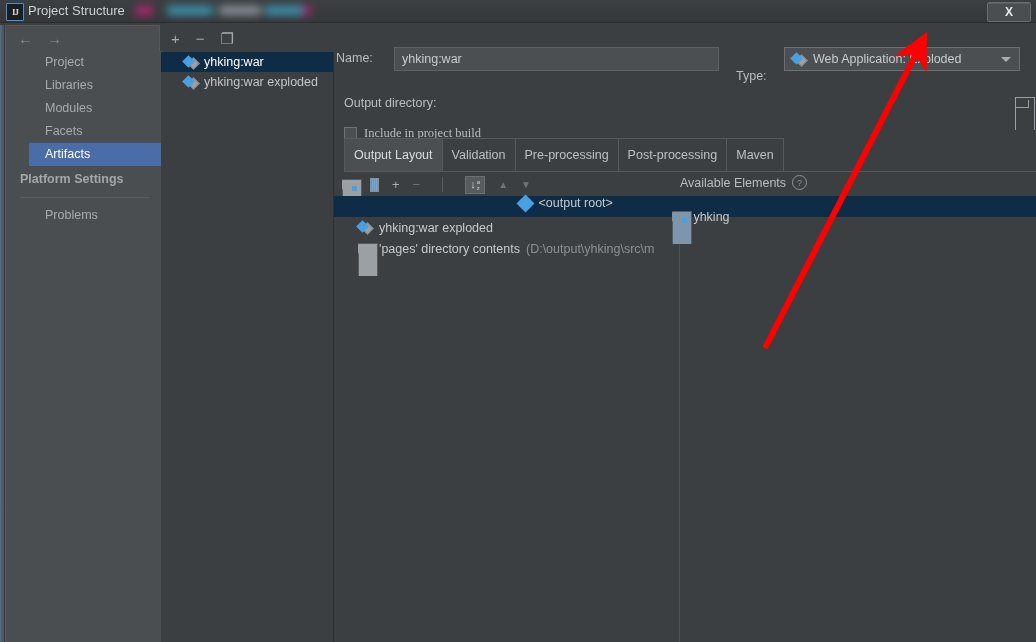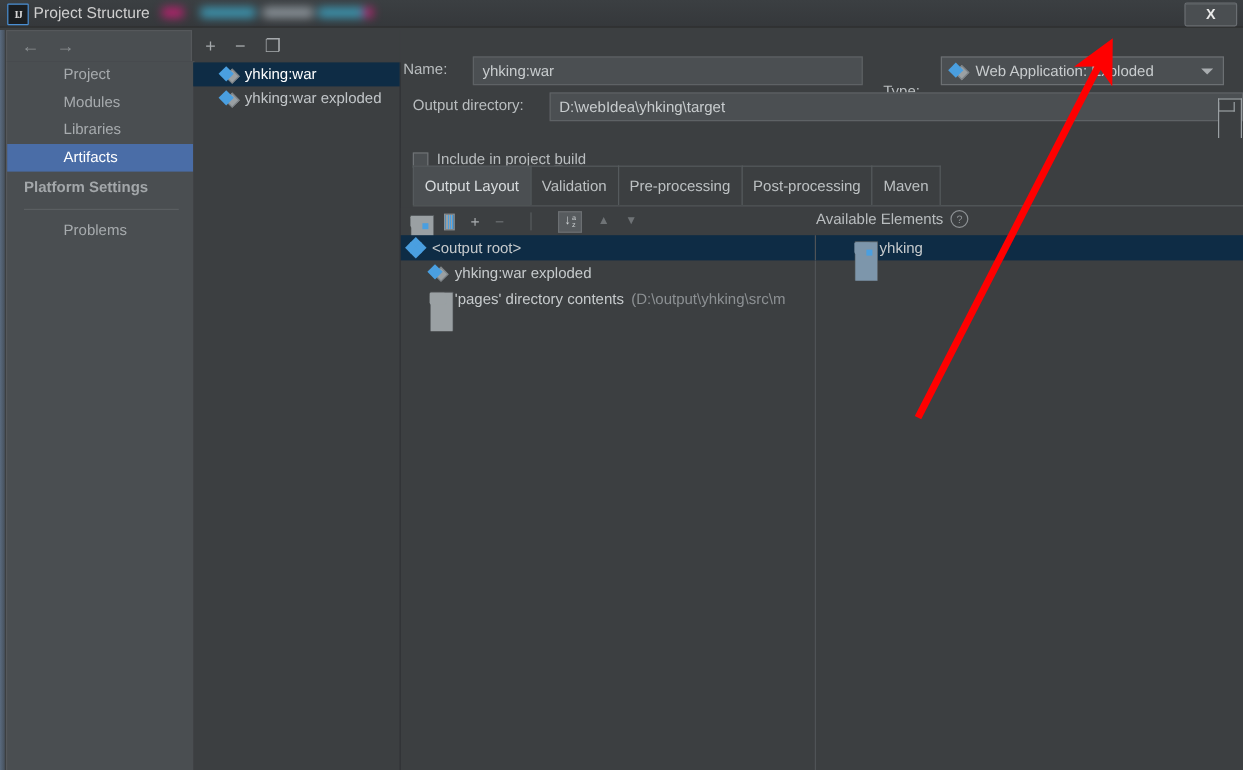--- a/index.html
+++ b/index.html
@@ -73,23 +73,24 @@
   .side-scroll {
     position: absolute; left: 0px; top: 25px; width: 4px; height: 617px;
     background: linear-gradient(90deg,#5d6f85,#47525f);
     opacity: .9;
   }
   .side-group {
     padding: 6px 0 2px 14px;
     color: #a3a7aa; font-weight: bold; font-size: 12.5px;
   }
   .side-item {
-    padding: 3px 0 3px 47px;
+    padding: 3px 0 3px 16px;
     color: #a7abae; font-size: 12.5px;
     line-height: 17px;
+    margin-left: 23px;
   }
   .side-item.sel {
     background: #4a6da7;
     color: #ffffff;
   }
   .side-sep {
     margin: 9px 12px 6px 14px;
     height: 1px; background: #5a5e61;
   }
 
@@ -157,30 +158,30 @@
     background: #4b4f52; border: 1px solid #6c7073;
     display: flex; align-items: center; padding-left: 7px; gap: 6px;
     box-sizing: border-box; color: #c8ccce; font-size: 12.5px;
   }
   .typebox .caret {
     position: absolute; right: 8px; top: 9px;
     width: 0; height: 0; border-left: 5px solid transparent;
     border-right: 5px solid transparent; border-top: 5px solid #a9adb0;
   }
 
-  .row-out { position: absolute; left: 10px; top: 52px; width: 692px; height: 24px; }
+  .row-out { position: absolute; left: 10px; top: 67px; width: 692px; height: 24px; }
   .row-out .lbl { position: absolute; left: 0; top: 4px; }
   .row-out .field { position: absolute; left: 114px; top: 0; width: 578px; height: 24px; }
   .row-out .browse {
     position: absolute; right: 6px; top: 5px; width: 15px; height: 12px;
   }
   .row-out .browse .bk{position:absolute;left:0;top:3px;width:14px;height:8px;border:1px solid #9aa0a3;border-top:none;box-sizing:border-box;}
   .row-out .browse .tab{position:absolute;left:0;top:0;width:7px;height:3px;border:1px solid #9aa0a3;border-bottom:none;box-sizing:border-box;}
 
-  .row-chk { position: absolute; left: 10px; top: 101px; display: flex; align-items: center; gap: 7px; }
+  .row-chk { position: absolute; left: 10px; top: 101px; display: flex; align-items: center; gap: 7px; font-family: Liberation Serif, serif; }
   .chk {
     width: 13px; height: 13px; box-sizing: border-box;
     background: #4b4f52; border: 1px solid #6e7275;
   }
   .row-chk .ul { text-decoration: underline; }
 
   
   .tabs {
     position: absolute; left: 10px; top: 124px; width: 692px; height: 22px;
     border-bottom: 1px solid #555a5d;
@@ -264,22 +265,23 @@
 
   <div class="navbar">
     <span class="arrow">←</span>
     <span class="arrow">→</span>
   </div>
 
   <div class="side-scroll"></div>
   <div class="sidebar">
 
     <div class="side-item">Project</div>
+    <div class="side-item">Libraries</div>
     <div class="side-item">Modules</div>
-    <div class="side-item">Libraries</div>
+    <div class="side-item">Facets</div>
     <div class="side-item sel">Artifacts</div>
 
     <div class="side-group">Platform Settings</div>
 
     <div class="side-sep"></div>
     <div class="side-item">Problems</div>
   </div>
 
   <div class="artbar">
     <span class="ic">+</span>
@@ -315,21 +317,20 @@
             <i class="d2"></i>
             <i class="d1"></i>
           </span>
         <span>Web Application: Exploded</span>
         <span class="caret"></span>
       </div>
     </div>
 
     <div class="row-out">
       <span class="lbl">Output directory:</span>
-      <input class="field" value="D:\webIdea\yhking\target" style="">
       <span class="browse">
           <i class="tab"></i>
           <i class="bk"></i>
         </span>
     </div>
 
     <div class="row-chk">
       <span class="chk"></span>
       <span class="lbl"><span>Include in project </span><span class="ul">b</span><span>uild</span></span>
     </div>
@@ -365,21 +366,21 @@
       </div>
       <div class="avail">
         <span>Available Elements</span>
         <span class="help-ic">?</span>
       </div>
     </div>
 
     <div class="treewrap">
       <div class="vdiv"></div>
 
-      <div class="treerow sel" style="top:0;">
+      <div class="treerow sel" style="top:0;flex-direction:column;">
         <span class="tr-left">
           <span class="ico ico-root">
               <i class="p p1"></i>
               <i class="p p2"></i>
               <i class="p p3"></i>
               <i class="p p4"></i>
             </span>
           <span>&lt;output root&gt;</span>
         </span>
         <span class="tr-div"></span>

